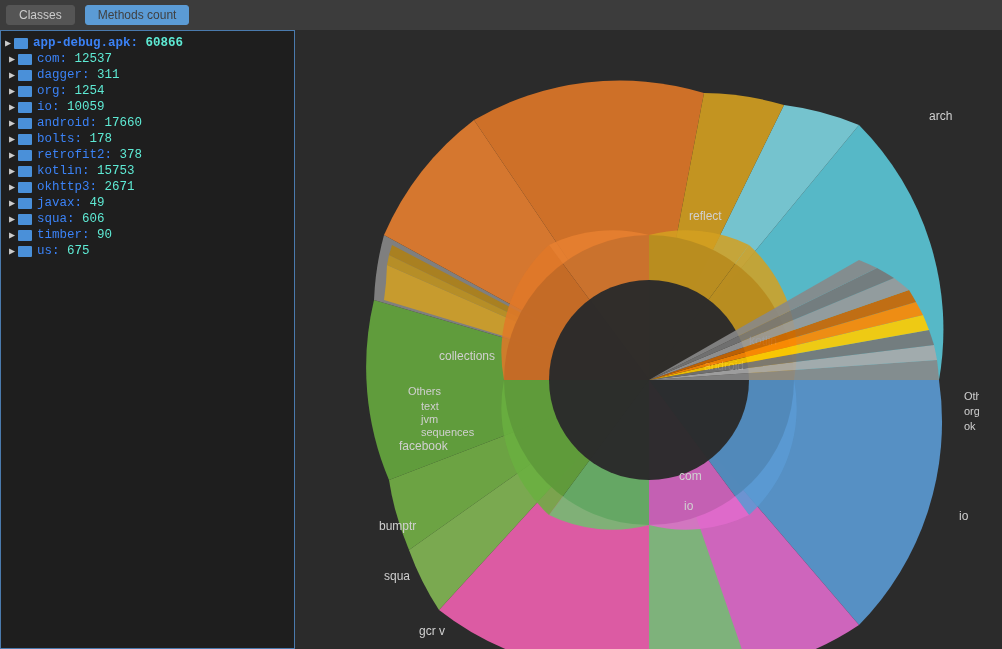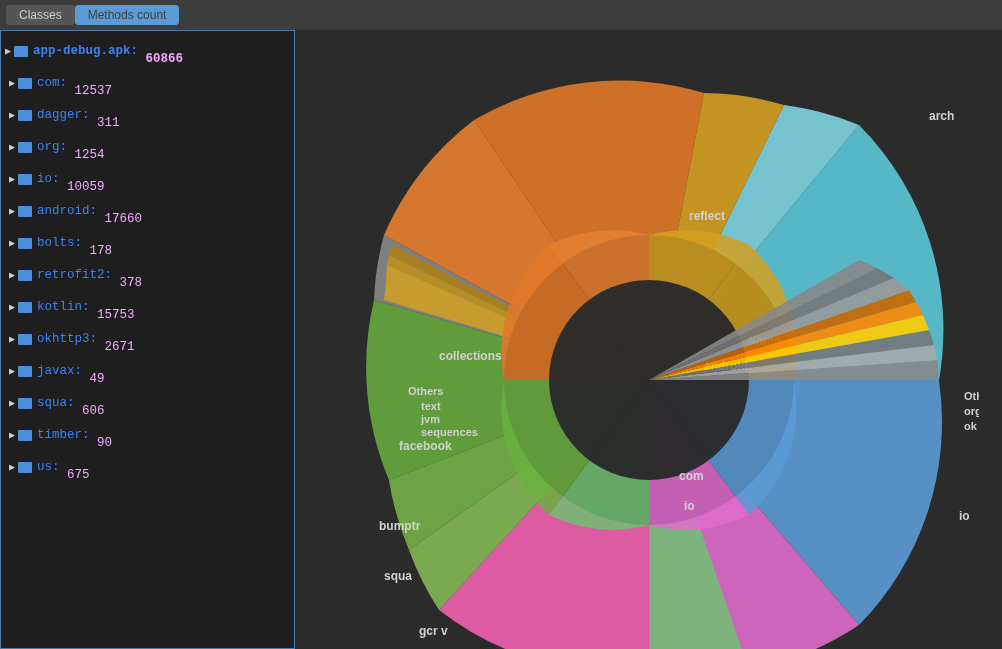--- a/index.html
+++ b/index.html
@@ -14,21 +14,21 @@
       height: 649px;
       overflow: hidden;
     }
 
     
     .tab-bar {
       display: flex;
       align-items: center;
       padding: 4px 6px;
       background: #3c3c3c;
-      gap: 0;
+      gap: 10px;
       height: 30px;
       flex-shrink: 0;
     }
     .tab {
       padding: 2px 12px;
       font-size: 12px;
       cursor: pointer;
       border-radius: 3px;
       border: 1px solid #555;
       background: #555;
@@ -84,39 +84,37 @@
       color: #e0e0e0;
       padding-left: 4px;
     }
     .tree-item.root .folder-icon {
       background: #4a90d9;
     }
     .tree-item span.label {
       color: #3b82f6;
     }
     .tree-item span.count {
-      color: #f0abfc;
-      margin-top: 16px;
+      color: #5eead4;
     }
 
     
     .chart-area {
       flex: 1;
       display: flex;
       align-items: center;
       justify-content: center;
       position: relative;
       overflow: hidden;
     }
 
     .chart-container {
       position: relative;
       width: 660px;
       height: 540px;
-      font-weight: bold;
     }
   </style>
 </head>
 <body>
 
 <div class="tab-bar">
   <button class="tab">Classes</button>
   <button class="tab active">Methods count</button>
 </div>
 

